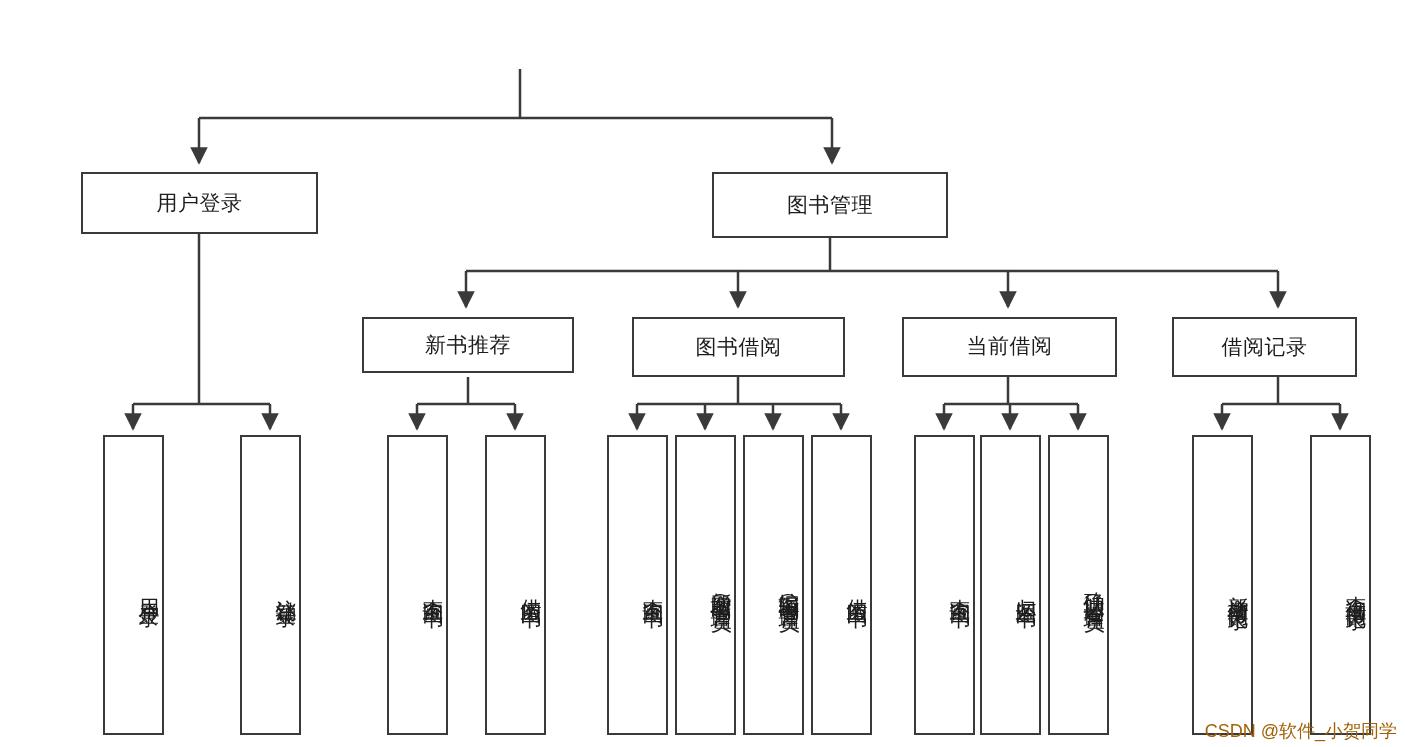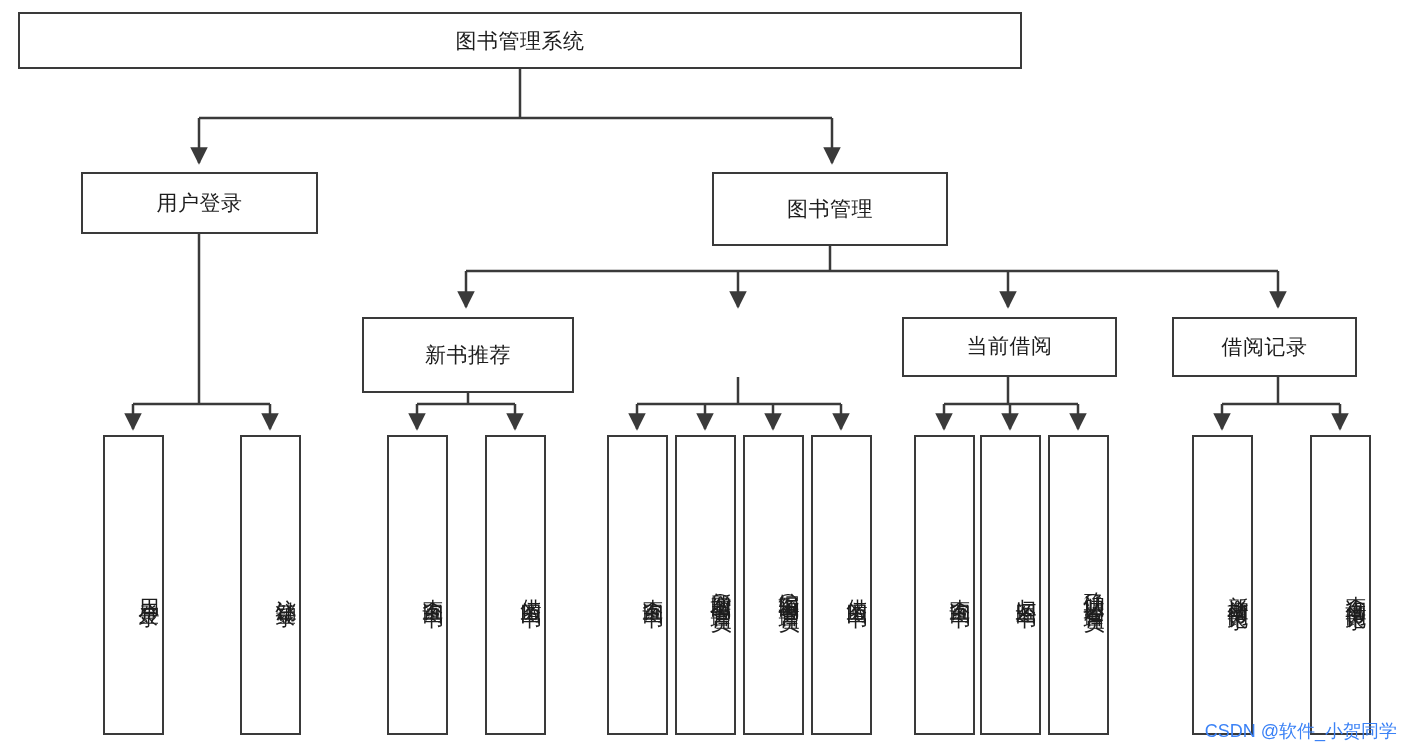--- a/index.html
+++ b/index.html
@@ -56,21 +56,21 @@
     writing-mode: vertical-rl;
     text-orientation: upright;
     display: block;
     white-space: nowrap;
   }
   .watermark {
     position: absolute;
     right: 8px;
     bottom: 4px;
     font-size: 18px;
-    color: #3b82f6;
+    color: #a16207;
     white-space: nowrap;
     user-select: none;
   }
 </style>
 </head>
 <body>
 
 <div id="diagram-root">
 
   <svg class="edges" viewBox="0 0 1405 747" xmlns="http://www.w3.org/2000/svg">
@@ -116,36 +116,36 @@
       <path d="M 1010 404 L 1010 429" marker-end="url(#arrow)"></path>
       <path d="M 1078 404 L 1078 429" marker-end="url(#arrow)"></path>
 
       <path d="M 1278 377 L 1278 404"></path>
       <path d="M 1222 404 L 1340 404"></path>
       <path d="M 1222 404 L 1222 429" marker-end="url(#arrow)"></path>
       <path d="M 1340 404 L 1340 429" marker-end="url(#arrow)"></path>
     </g>
   </svg>
 
-  <div class="node horiz" style="left:18px; top:12px; width:1004px; height:57px;">
-    <span>图书管理系统</span>
-  </div>
 
   <div class="node horiz" style="left:81px; top:172px; width:237px; height:62px;">
     <span>用户登录</span>
   </div>
 
-  <div class="node horiz" style="left:712px; top:172px; width:236px; height:74px;text-align:right;">
+  <div class="node horiz" style="left:712px; top:172px; width:236px; height:66px;text-align:right;">
     <span>图书管理</span>
   </div>
 
-  <div class="node horiz" style="left:362px; top:317px; width:212px; height:76px;">
+  <div class="node horiz" style="left:362px; top:317px; width:212px; height:56px;">
     <span>新书推荐</span>
   </div>
 
+  <div class="node horiz" style="left:632px; top:317px; width:213px; height:60px;">
+    <span>图书借阅</span>
+  </div>
 
   <div class="node horiz" style="left:902px; top:317px; width:215px; height:60px;font-family:Liberation Serif, serif;">
     <span>当前借阅</span>
   </div>
 
   <div class="node horiz" style="left:1172px; top:317px; width:185px; height:60px;">
     <span>借阅记录</span>
   </div>
 
   <div class="node vert" style="left:103px; top:435px; width:61px; height:300px;">

